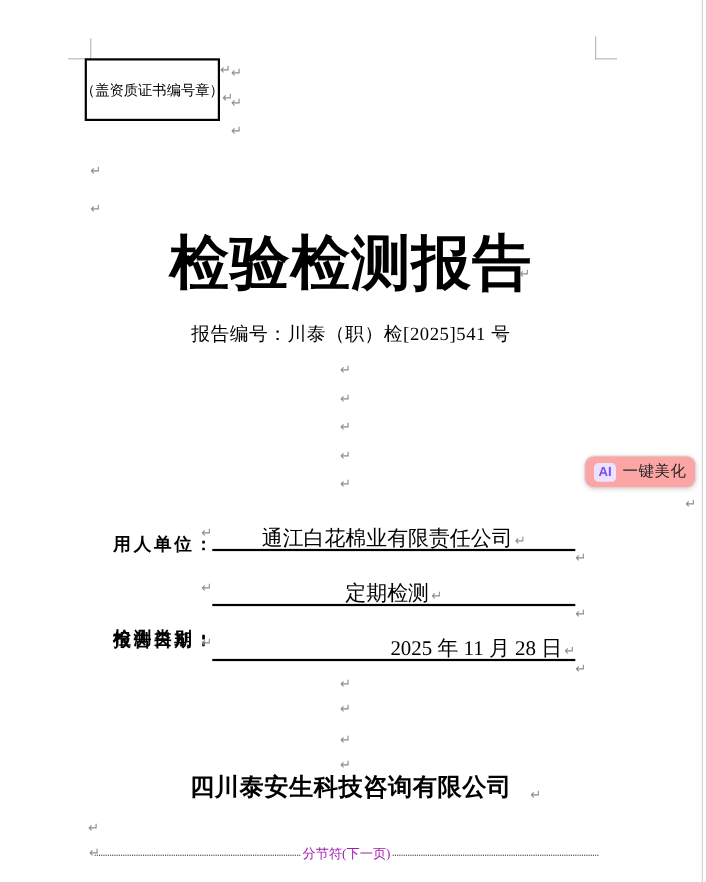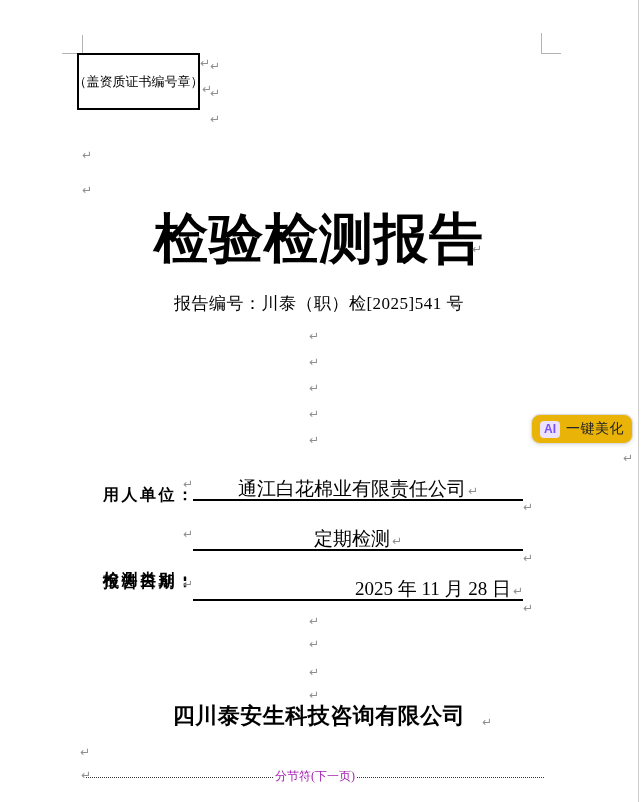--- a/index.html
+++ b/index.html
@@ -58,21 +58,21 @@
     position:absolute;color:#8f8f8f;font-size:12px;line-height:1;
     font-family:"DejaVu Sans", sans-serif;
   }
   .pmark-inline{
     color:#8f8f8f;font-size:12px;margin-left:2px;vertical-align:baseline;
     font-family:"DejaVu Sans", sans-serif;
   }
   
   .ai-btn{
     position:absolute;left:531px;top:414px;height:30px;
-    background:#eab308;border:1px solid #dcdcdc;border-radius:9px;
+    background:#fca5a5;border:1px solid #dcdcdc;border-radius:9px;
     box-shadow:0 1px 4px rgba(0,0,0,0.12);
     display:flex;align-items:center;gap:6px;padding:0 8px;
     cursor:pointer;box-sizing:border-box;
     font-family:"Liberation Sans", sans-serif;
   }
   .ai-badge{
     font-size:12px;font-weight:bold;border-radius:4px;
     padding:1px 4px;line-height:15px;
   }
   .ai-label{font-size:14px;color:#262626;letter-spacing:0.5px;white-space:nowrap;}

